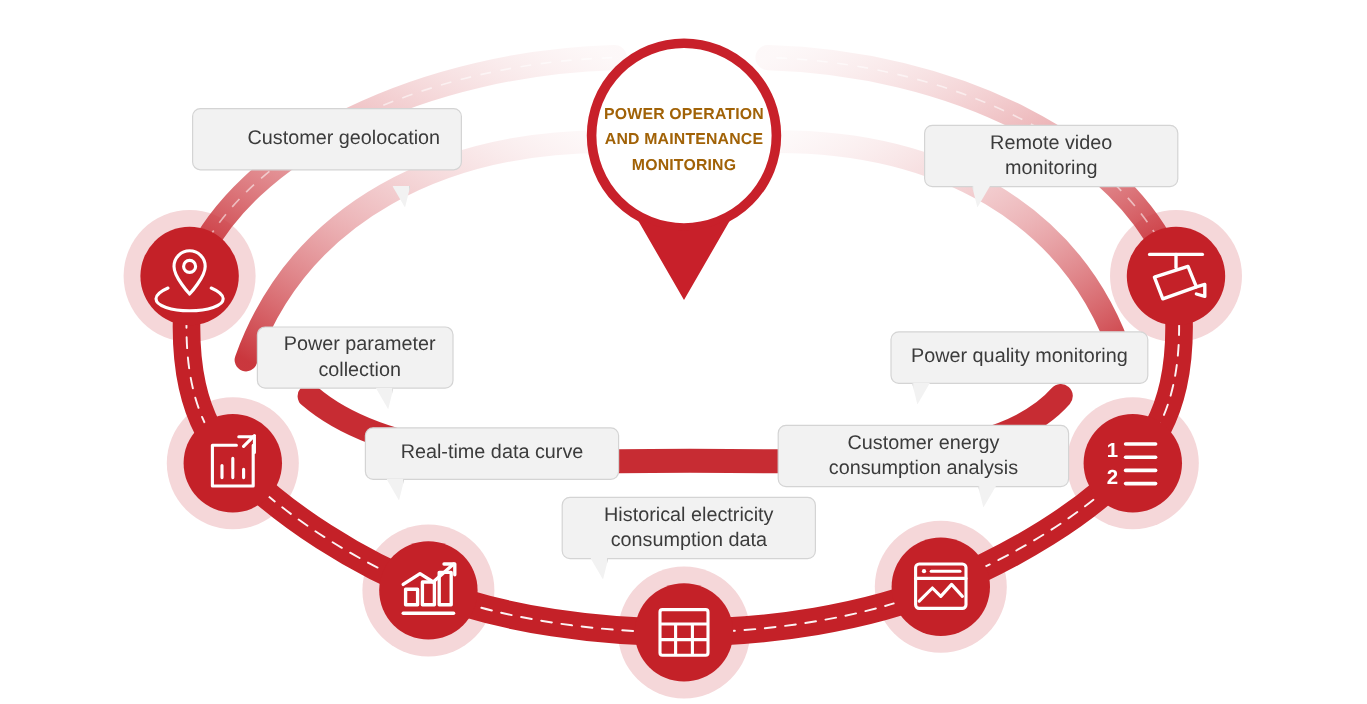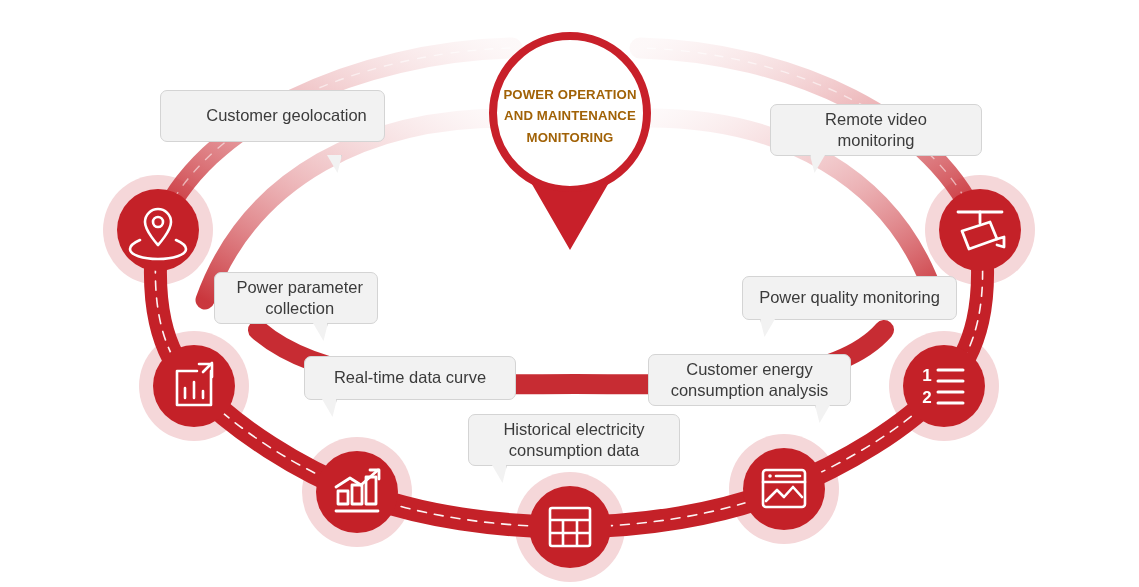--- a/index.html
+++ b/index.html
@@ -224,21 +224,21 @@
   <div class="label one-line" style="left:712px;top:276px;width:215px;height:44px;margin-left:30px;">
     <span>Power quality monitoring</span>
   </div>
   <div class="tail left" style="left:760px;top:319px;"></div>
 
   <div class="label one-line" style="left:304px;top:356px;width:212px;height:44px;">
     <span>Real-time data curve</span>
   </div>
   <div class="tail right" style="left:322px;top:399px;"></div>
 
-  <div class="label" style="left:648px;top:354px;width:203px;height:52px;">
+  <div class="label" style="left:648px;top:354px;width:243px;height:52px;">
     <span>Customer energy
 consumption analysis</span>
   </div>
   <div class="tail left" style="left:815px;top:405px;"></div>
 
   <div class="label" style="left:468px;top:414px;width:212px;height:52px;align-items:center;">
     <span>Historical electricity
 consumption data</span>
   </div>
   <div class="tail right" style="left:492px;top:465px;"></div>

